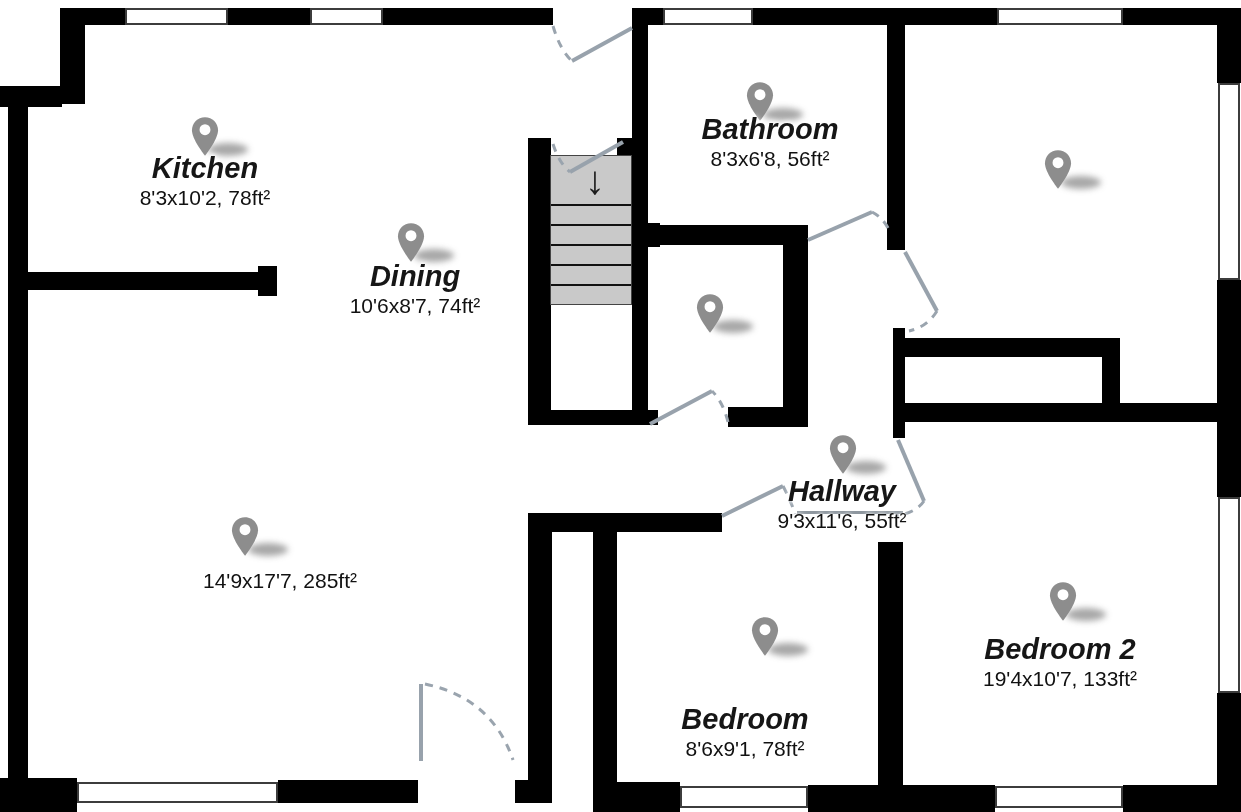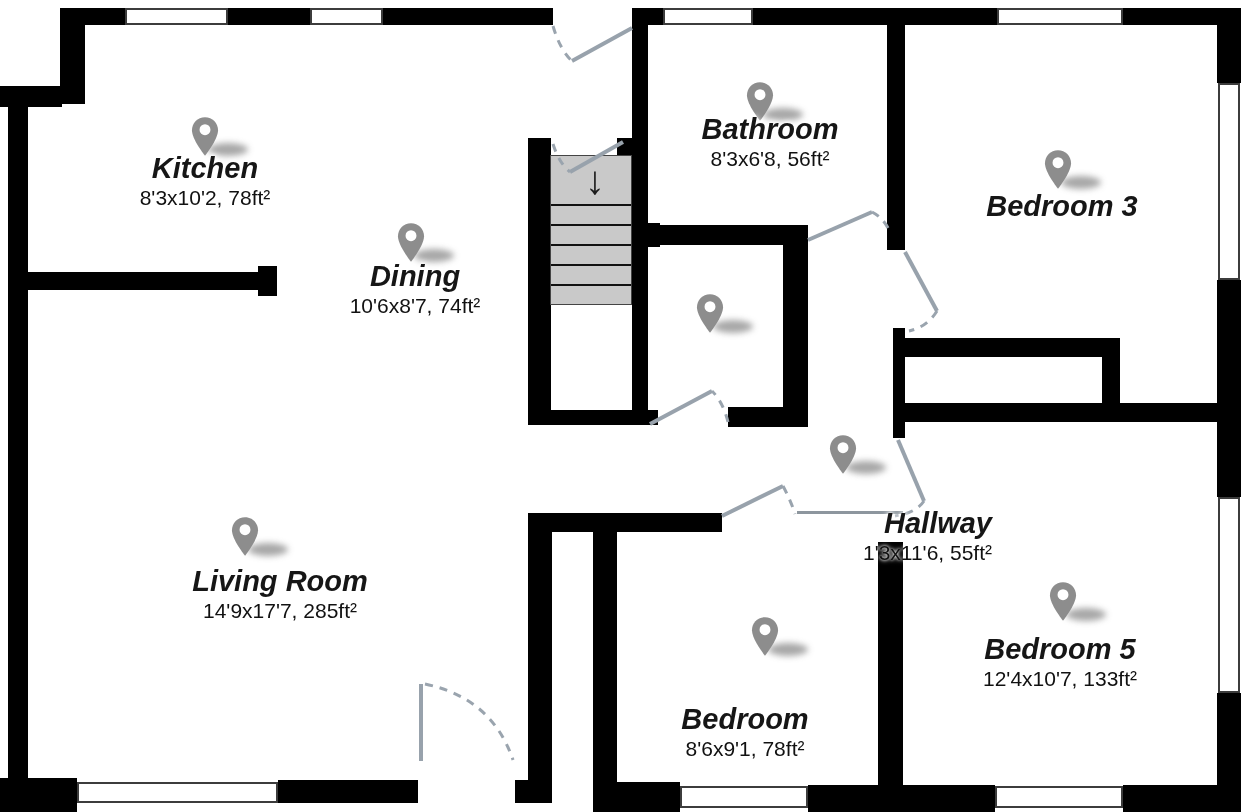--- a/index.html
+++ b/index.html
@@ -190,32 +190,30 @@
   </div>
   <div class="room-label" style="left:265px;top:261px;">
     <div class="room-name">Dining</div>
     <div class="room-dims">10'6x8'7, 74ft²</div>
   </div>
   <div class="room-label" style="left:620px;top:114px;">
     <div class="room-name">Bathroom</div>
     <div class="room-dims">8'3x6'8, 56ft²</div>
   </div>
   <div class="room-label" style="left:912px;top:191px;">
-    <div class="room-name">Bedroom 3</div>
-  </div>
-  <div class="room-label" style="left:692px;top:508px;text-align:right;">
+  </div>
+  <div class="room-label" style="left:692px;top:476px;">
     <div class="room-name">Hallway</div>
-    <div class="room-dims">1'3x11'6, 55ft²</div>
+    <div class="room-dims">9'3x11'6, 55ft²</div>
   </div>
   <div class="room-label" style="left:130px;top:566px;">
-    <div class="room-name">Living Room</div>
     <div class="room-dims">14'9x17'7, 285ft²</div>
   </div>
   <div class="room-label" style="left:595px;top:704px;">
     <div class="room-name">Bedroom</div>
     <div class="room-dims">8'6x9'1, 78ft²</div>
   </div>
   <div class="room-label" style="left:910px;top:634px;">
-    <div class="room-name">Bedroom 5</div>
-    <div class="room-dims">12'4x10'7, 133ft²</div>
+    <div class="room-name">Bedroom 2</div>
+    <div class="room-dims">19'4x10'7, 133ft²</div>
   </div>
 
 </div>
 
 </body></html>

